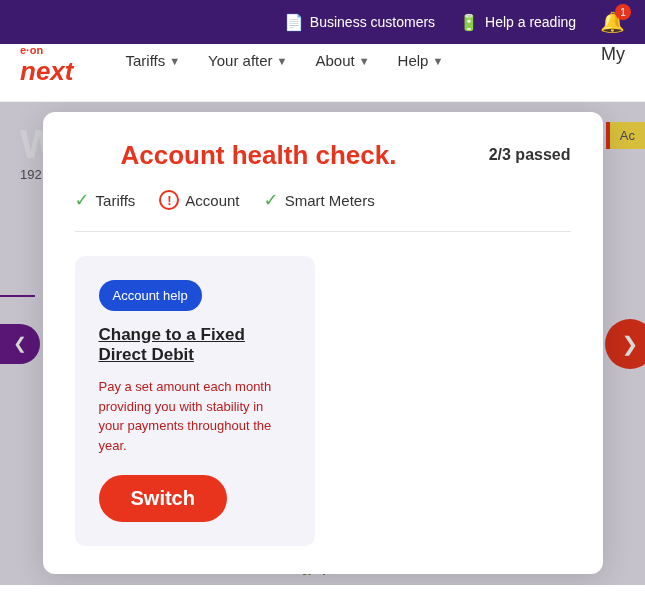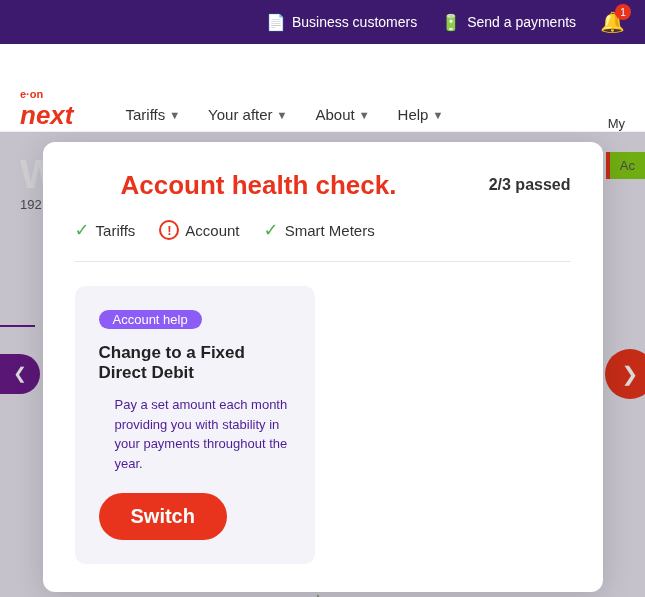--- a/index.html
+++ b/index.html
@@ -43,23 +43,23 @@
       justify-content: center;
       position: absolute;
       top: -6px;
       right: -6px;
     }
 
     
     .nav-bar {
       background: white;
       display: flex;
-      align-items: flex-end;
+      align-items: flex-start;
       padding: 0 20px;
-      height: 88px;
+      height: 58px;
       border-bottom: 1px solid #eee;
     }
     .logo {
       margin-right: 40px;
     }
     .logo-eon { font-size: 11px; color: #e8341c; font-weight: bold; }
     .logo-next { font-size: 26px; color: #e8341c; font-weight: bold; font-style: italic; }
     .nav-items {
       display: flex;
       align-items: center;
@@ -74,21 +74,21 @@
       color: #333;
       cursor: pointer;
       font-weight: 500;
     }
     .nav-item .chevron {
       font-size: 11px;
       color: #666;
     }
     .nav-my {
       margin-left: auto;
-      font-size: 13px;
+      font-size: 18px;
       color: #333;
       font-weight: 500;
       cursor: pointer;
     }
 
     
     .page-bg {
       background: #e8e4f0;
       position: relative;
       height: calc(597px - 44px - 70px);
@@ -109,21 +109,21 @@
       left: 20px;
       font-size: 13px;
       color: #555;
     }
     .bg-right-text {
       position: absolute;
       top: 20px;
       right: 0px;
       font-size: 13px;
       color: #555;
-      background: #84cc16;
+      background: #fde047;
       padding: 6px 10px;
       border-left: 4px solid #e8341c;
     }
     .orange-circle {
       position: absolute;
       right: -10px;
       top: 50%;
       transform: translateY(-50%);
       width: 50px;
       height: 50px;
@@ -234,41 +234,41 @@
     }
 
     
     .health-card {
       background: #f5f3fa;
       border-radius: 10px;
       padding: 24px;
       width: 240px;
     }
     .account-help-badge {
-      background: #8b5cf6;
+      background: #1d4ed8;
       color: white;
       border-radius: 20px;
-      padding: 2px 14px;
+      padding: 8px 14px;
       font-size: 13px;
       font-weight: 500;
       display: inline-block;
       margin-bottom: 14px;
     }
     .card-title {
       font-size: 17px;
       font-weight: bold;
       color: #222;
       margin-bottom: 12px;
+      text-decoration: underline;
     }
     .card-desc {
       font-size: 13px;
-      color: #4c1d95;
+      color: #b91c1c;
       line-height: 1.5;
       margin-bottom: 20px;
-      margin-left: 16px;
     }
     .switch-btn {
       background: #e8341c;
       color: white;
       border: none;
       border-radius: 25px;
       padding: 12px 32px;
       font-size: 20px;
       font-weight: 600;
       cursor: pointer;
@@ -277,21 +277,21 @@
 </head>
 <body>
 
 <div class="top-bar">
   <div class="top-bar-item">
     <span class="top-bar-icon">📄</span>
     <span>Business customers</span>
   </div>
   <div class="top-bar-item">
     <span class="top-bar-icon">🔋</span>
-    <span>Send a payments</span>
+    <span>Help a reading</span>
   </div>
   <div class="notification-bell">
     <span style="font-size:20px;">🔔</span>
     <div class="notification-badge">
       <span>1</span>
     </div>
   </div>
 </div>
 
 <div class="nav-bar">

